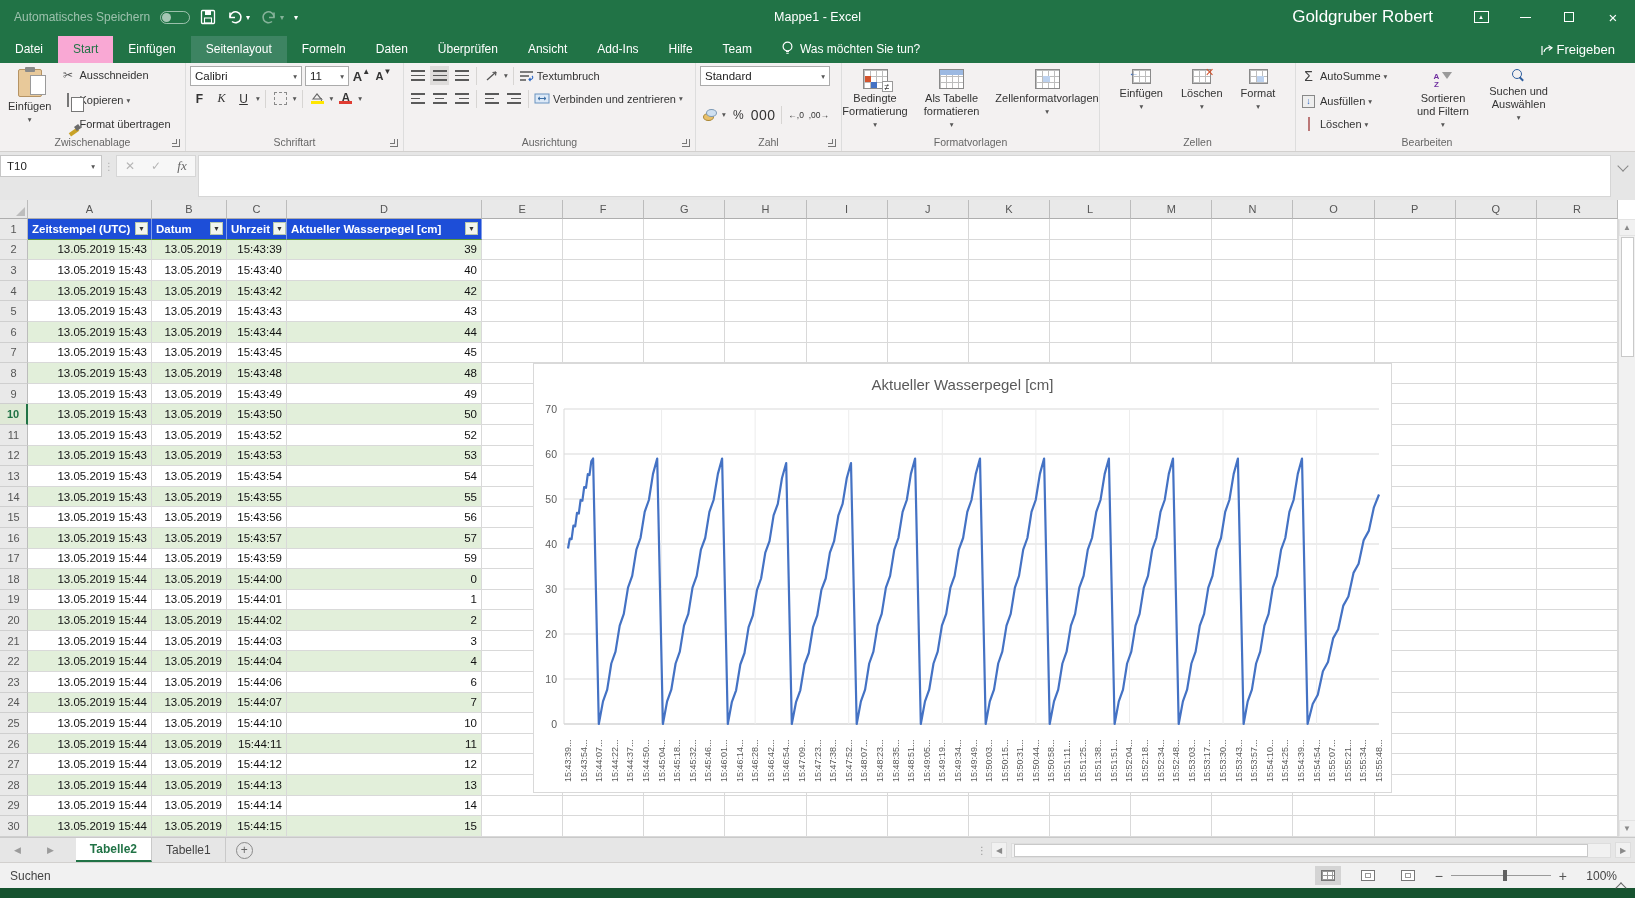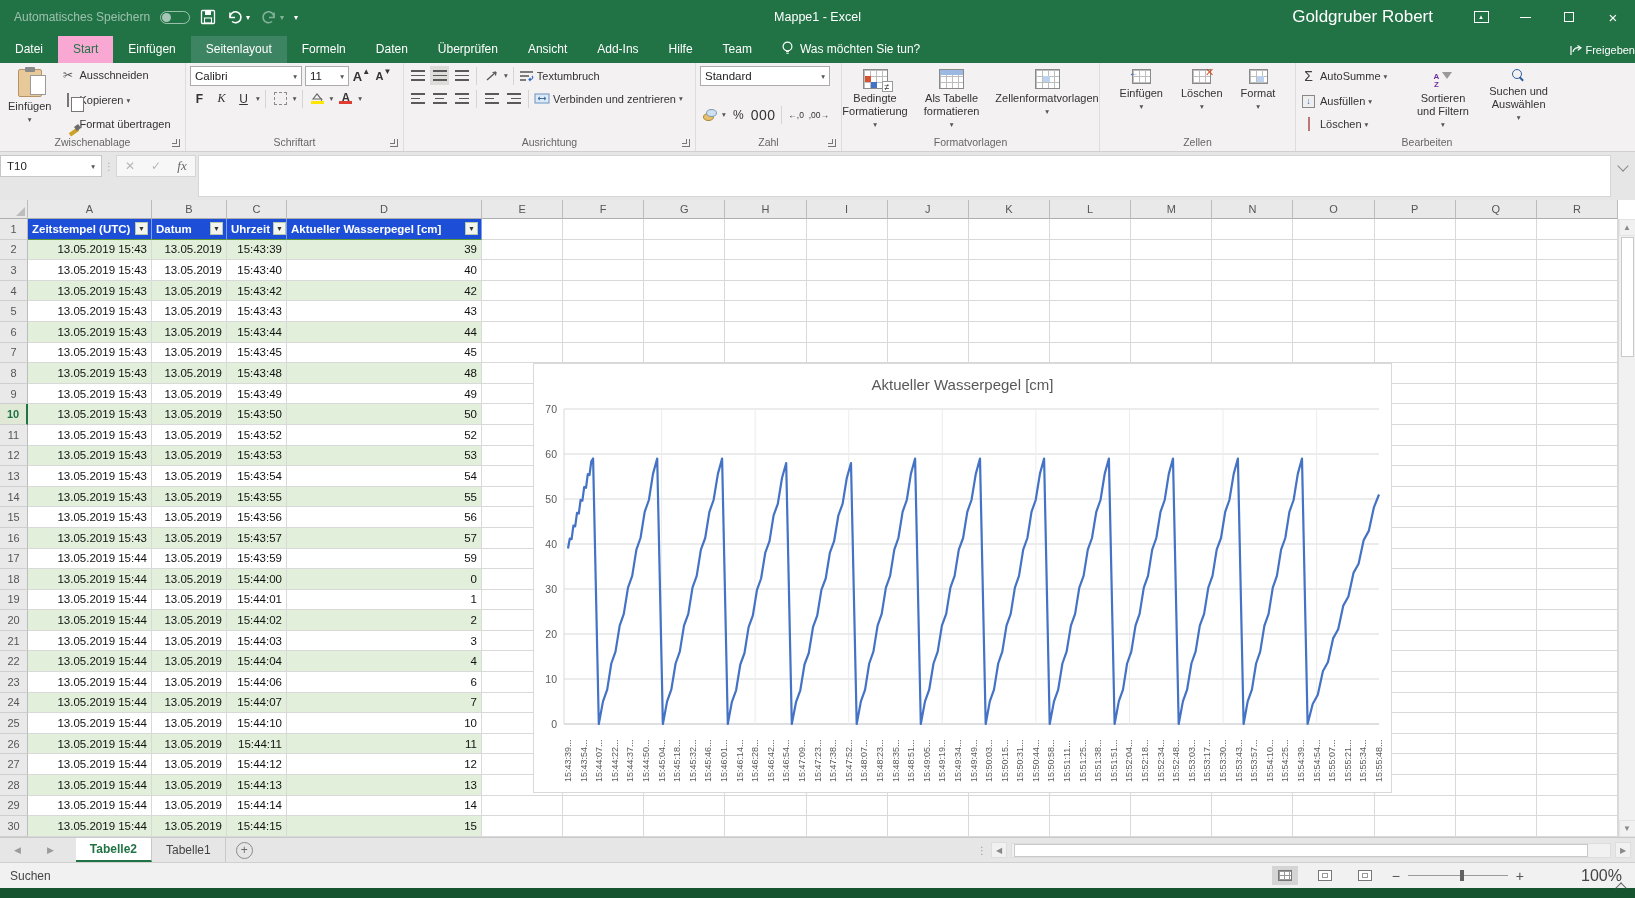--- a/index.html
+++ b/index.html
@@ -23,21 +23,21 @@
   .maxbox { width:10px; height:10px; border:1px solid #fff; display:inline-block; }
   .minbar { width:11px; height:1px; background:#fff; display:inline-block; }
   .rdo-icon { width:15px; height:12px; border:1px solid #fff; display:inline-flex; align-items:flex-start; justify-content:center; font-size:7px; line-height:10px; }
 
   
   .ribbon-tabs { height:29px; background:#217346; display:flex; align-items:flex-end; color:#fff; flex:none; position:relative; }
   .rtab { padding:6px 15px 7px; font-size:12px; cursor:default; }
   .rtab.active { background:#f9a8d4; color:#217346; }
   .rtab.highlighted { background:#3d8462; }
   .tellme { display:flex; align-items:center; gap:6px; padding:0 14px 7px; font-size:12px; }
-  .share { position:absolute; right:0; bottom:6px; display:flex; align-items:center; gap:0; font-size:11px; }
+  .share { position:absolute; right:20px; bottom:6px; display:flex; align-items:center; gap:0; font-size:13px; }
 
   
   .ribbon { height:89px; background:#f3f1f1; border-bottom:1px solid #d2d0ce; display:flex; flex:none; color:#444; }
   .rgroup { position:relative; border-right:1px solid #ddd; display:flex; flex-direction:column; padding:3px 4px 0; flex:none; }
   .rg-body { flex:1; display:flex; gap:4px; }
   .rg-label { height:17px; font-size:10.5px; color:#666; text-align:center; position:relative; line-height:16px; }
   .launcher { position:absolute; right:1px; bottom:4px; width:8px; height:8px; border-right:1.4px solid #777; border-bottom:1.4px solid #777; }
   .launcher:before { content:""; position:absolute; right:1px; bottom:1px; width:4px; height:4px; border-right:1.4px solid #777; border-bottom:1.4px solid #777; transform:translate(-1px,-1px); }
   .bigbtn { display:flex; flex-direction:column; align-items:center; justify-content:flex-start; text-align:center; font-size:11px; line-height:13px; padding:3px 4px; color:#333; }
   .bigbtn .ic { margin-bottom:3px; }
@@ -149,21 +149,21 @@
   .viewbtn.active { background:#d4d4d4; }
   .vb-ic { width:14px; height:11px; border:1px solid #777; background:
     linear-gradient(#999 1px, transparent 1px), linear-gradient(90deg,#999 1px, transparent 1px), #fff;
     background-size:5px 4px; }
   .vb-ic.page { background:#fff; position:relative; }
   .vb-ic.page:before { content:""; position:absolute; inset:2px 3px; border:1px solid #999; }
   .zoomctl { display:flex; align-items:center; gap:8px; }
   .z-line { width:100px; height:1px; background:#9a9a9a; position:relative; }
   .z-thumb { position:absolute; left:52px; top:-5px; width:4px; height:11px; background:#616161; }
   .z-sign { font-size:14px; color:#555; }
-  .zoom-label { font-size:16px; width:36px; text-align:right;margin-left:43px; }
+  .zoom-label { font-size:12px; width:36px; text-align:right; }
   .bottom-strip { height:10px; background:#16532f; flex:none; }
 </style>
 </head>
 <body>
 
 <div class="app">
 
   <div class="titlebar">
     <div class="qat">
       <span class="autosave-label">Automatisches Speichern</span>

